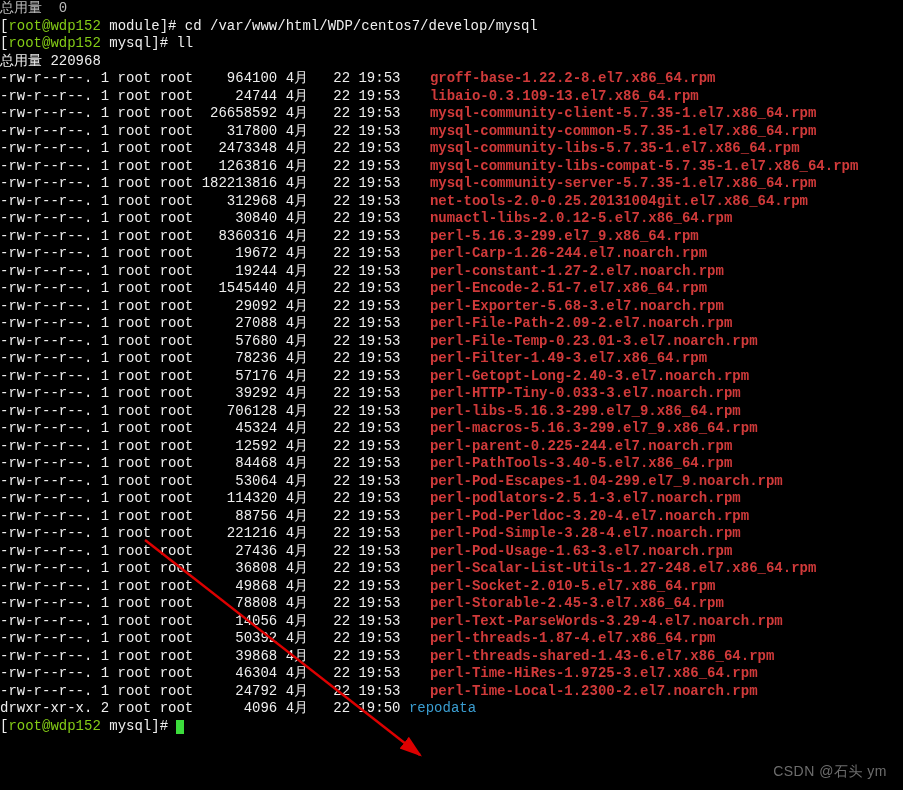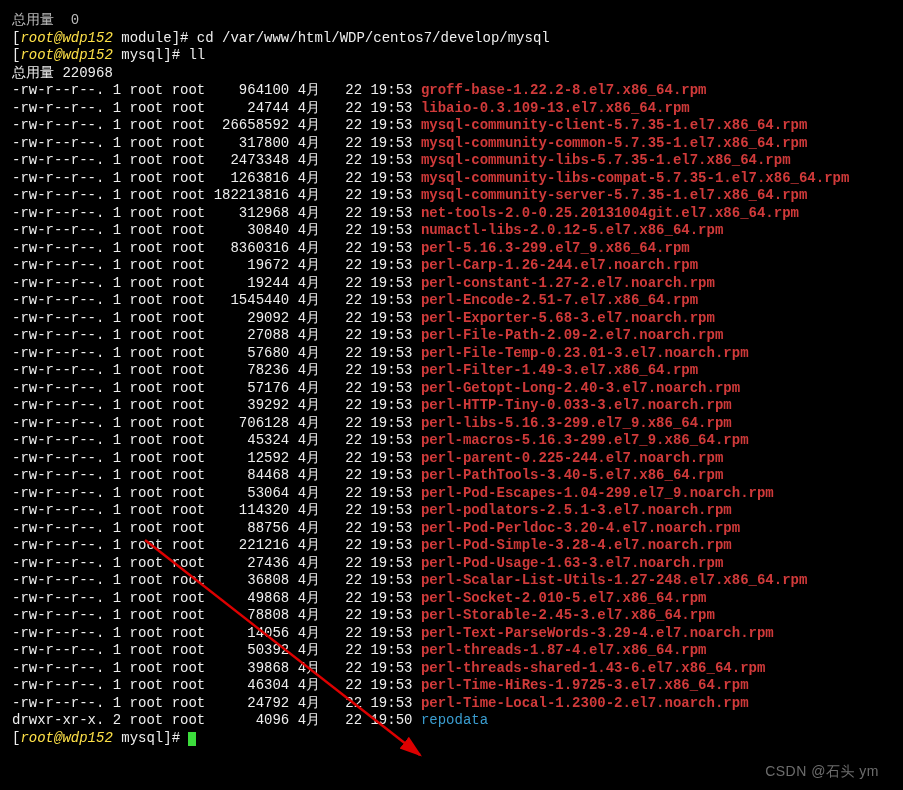--- a/index.html
+++ b/index.html
@@ -9,39 +9,39 @@
     color: #ccc;
     font-family: "Consolas", "Courier New", monospace;
     font-size: 14px;
     line-height: 1.25;
     width: 903px;
     height: 790px;
     overflow: hidden;
     position: relative;
   }
   .terminal {
-    padding: 12px;
+    padding: 0;
     white-space: pre;
   }
   .line { white-space: pre; }
-  .prompt-br { color: #fde047; font-style: italic; } 
+  .prompt-br { color: #84cc16; } 
   .prompt-wh { color: #eee; }
   .dim { color: #bbb; }
-  .fname { color: #d03a3a; font-weight: bold; }
+  .fname { color: #d03a3a; font-weight: bold; margin-left: 21px; }
   .dir   { color: #3a9dd0; font-weight: normal; }
   .cursor {
     display: inline-block;
     width: 8px;
     height: 14px;
     background: #3cdc3c;
     vertical-align: text-bottom;
   }
   .watermark {
     position: absolute;
-    right: 24px;
+    right: 16px;
     bottom: 10px;
     color: rgba(180,180,180,0.6);
     font-family: sans-serif;
     font-size: 14px;
     letter-spacing: 0.5px;
   }
   svg.arrow {
     position: absolute;
     left: 0; top: 0;
     pointer-events: none;

